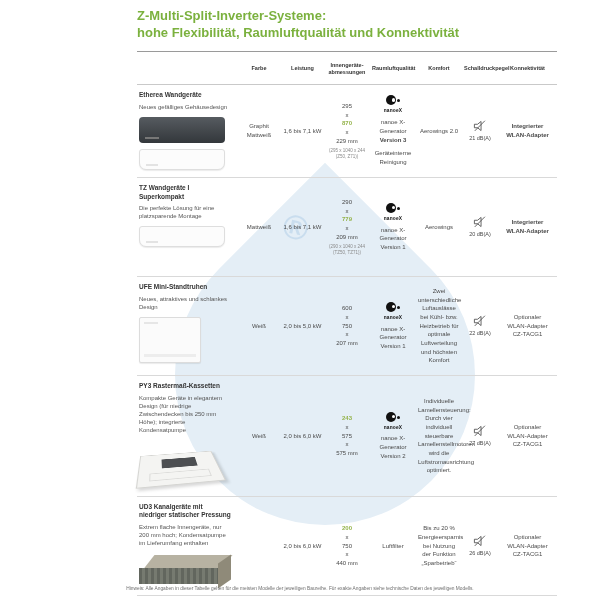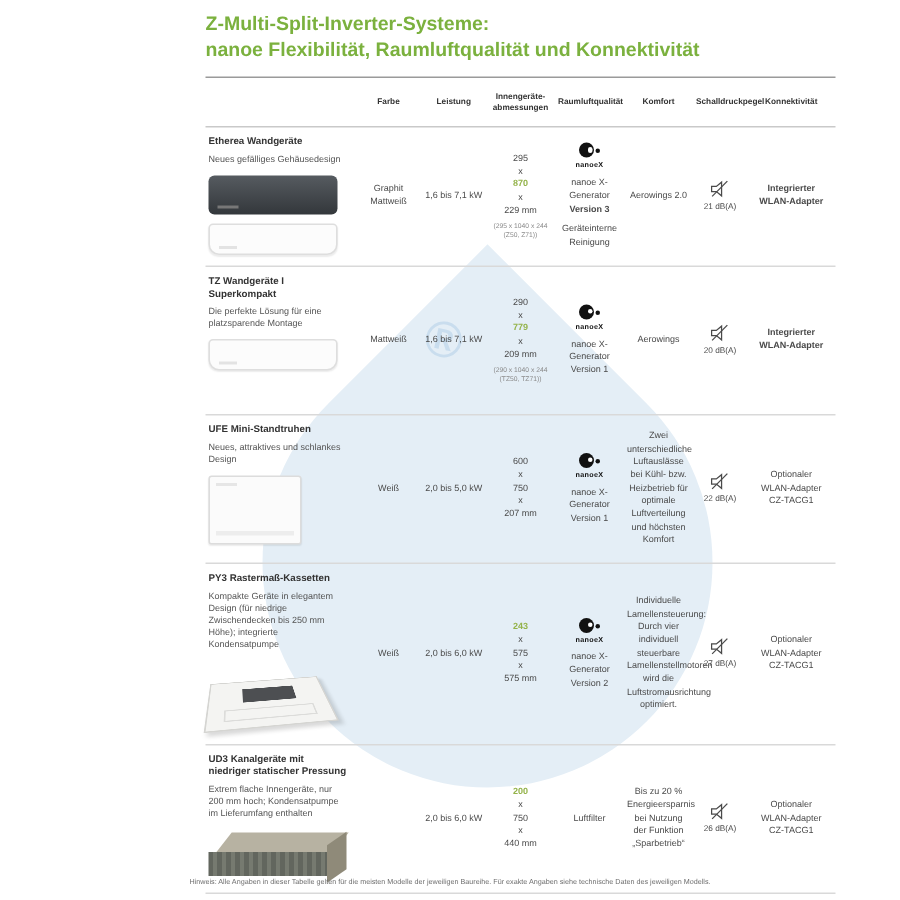--- a/index.html
+++ b/index.html
@@ -89,21 +89,21 @@
 <body>
 
 <div id="page">
 
   <div class="drop"></div>
   <div class="reg-mark">®</div>
 
   <div class="content">
     <div class="title">
       <div>Z-Multi-Split-Inverter-Systeme:</div>
-      <div>nanoe Flexibilität, Raumluftqualität und Konnektivität</div>
+      <div>hohe Flexibilität, Raumluftqualität und Konnektivität</div>
     </div>
     <div class="title-rule"></div>
 
     <div class="grid hdr-row">
       <div class="hdr"></div>
       <div class="hdr">Farbe</div>
       <div class="hdr">Leistung</div>
       <div class="hdr">Innengeräte-abmessungen</div>
       <div class="hdr">Raumluftqualität</div>
       <div class="hdr">Komfort</div>

